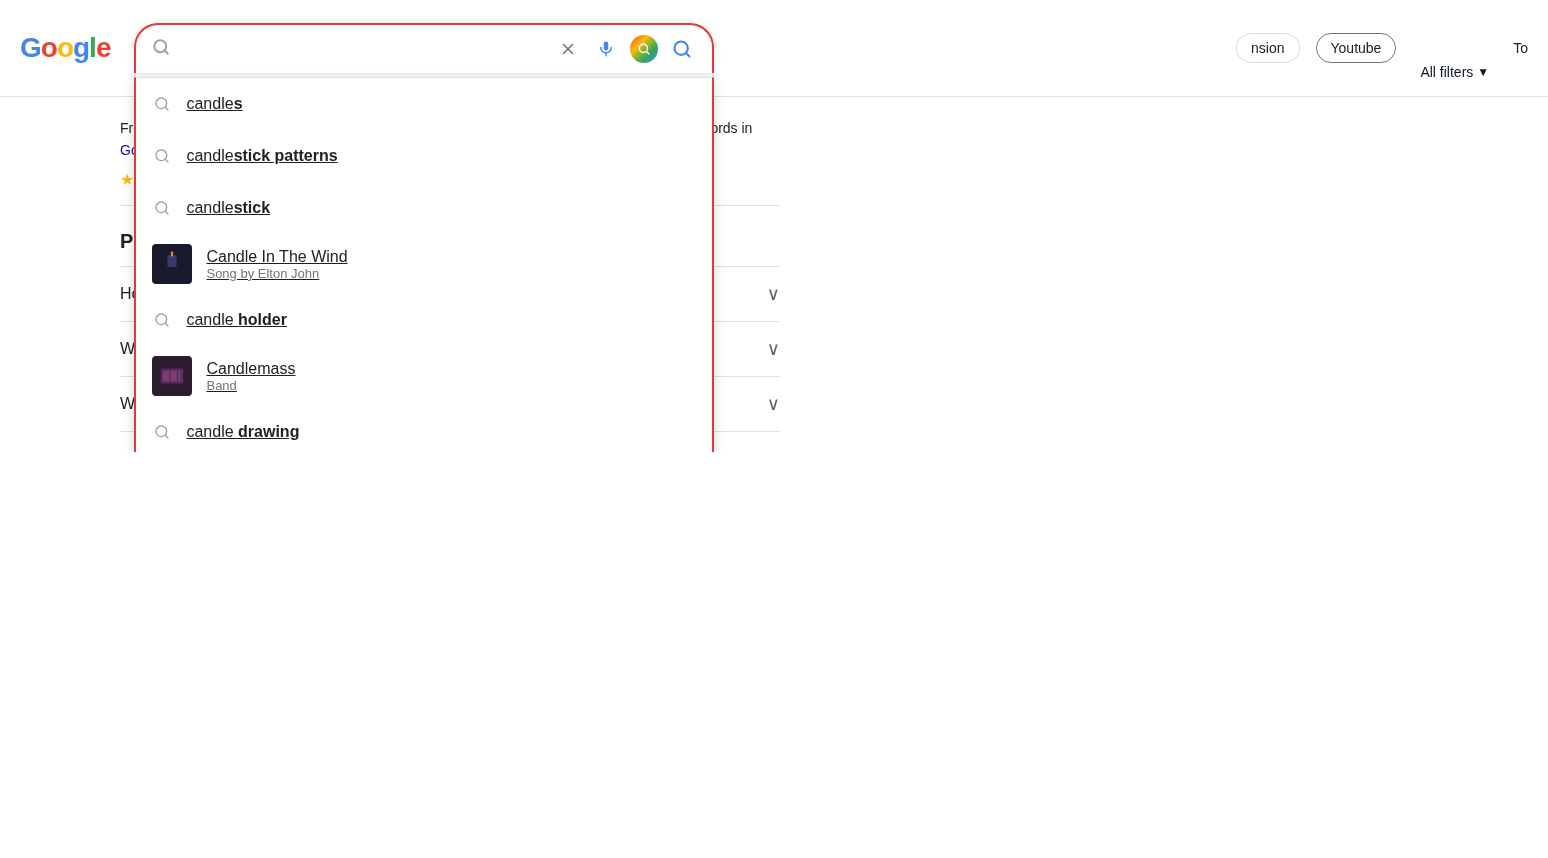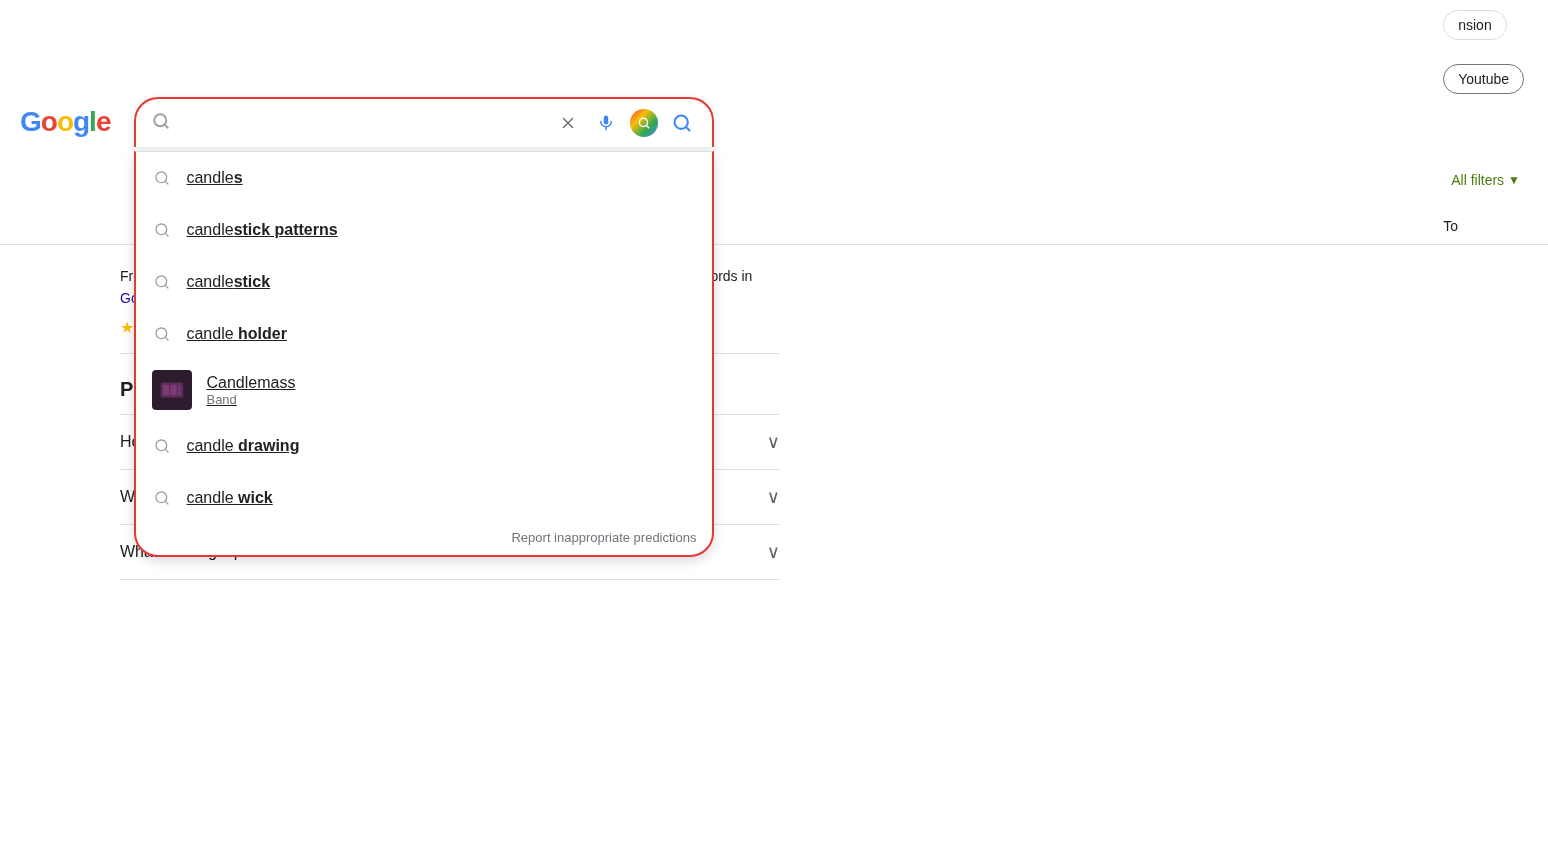--- a/index.html
+++ b/index.html
@@ -176,21 +176,21 @@
       color: #202124;
       cursor: pointer;
       background: #fff;
       white-space: nowrap;
     }
 
     .filter-all {
       display: flex;
       align-items: center;
       gap: 4px;
-      color: #4d7c0f;
+      color: #0f172a;
       font-size: 14px;
       cursor: pointer;
       padding: 6px 8px;
       margin-left: auto;
       margin-top: 48px;
     }
 
     
     .main-content {
       padding: 20px 20px 20px 120px;
@@ -359,20 +359,34 @@
       <div class="autocomplete-item">
         <span class="item-icon">
           <svg width="16" height="16" viewBox="0 0 24 24" fill="none" stroke="#9aa0a6" stroke-width="2" stroke-linecap="round">
               <circle cx="11" cy="11" r="8"></circle>
               <line x1="21" y1="21" x2="16.65" y2="16.65"></line>
             </svg>
         </span>
         <span class="item-main-text">candle<span class="bold">stick</span></span>
       </div>
 
+      <div class="autocomplete-item">
+        <div class="item-thumbnail thumb-candle-wind">
+          <svg width="30" height="30" viewBox="0 0 40 40">
+            <rect width="40" height="40" fill="#1a1a2e"></rect>
+            <rect x="14" y="8" width="12" height="16" rx="2" fill="#3a3a6a"></rect>
+            <rect x="19" y="5" width="2" height="5" rx="1" fill="#ffd700"></rect>
+            <circle cx="20" cy="5" r="2" fill="#ff8c00" opacity="0.8"></circle>
+          </svg>
+        </div>
+        <div class="item-text-block">
+          <span class="item-main-text">Candle In The Wind</span>
+          <span class="item-sub-text">Song by Elton John</span>
+        </div>
+      </div>
 
 
       <div class="autocomplete-item">
         <span class="item-icon">
           <svg width="16" height="16" viewBox="0 0 24 24" fill="none" stroke="#9aa0a6" stroke-width="2" stroke-linecap="round">
               <circle cx="11" cy="11" r="8"></circle>
               <line x1="21" y1="21" x2="16.65" y2="16.65"></line>
             </svg>
         </span>
         <span class="item-main-text">candle <span class="bold">holder</span></span>
@@ -412,21 +426,21 @@
               <line x1="21" y1="21" x2="16.65" y2="16.65"></line>
             </svg>
         </span>
         <span class="item-main-text">candle <span class="bold">wick</span></span>
       </div>
 
       <div class="report-text">Report inappropriate predictions</div>
     </div>
   </div>
 
-  <div style="display:flex; align-items:flex-start; gap:24px; margin-left:auto;flex-direction:column;">
+  <div style="display:flex; align-items:center; gap:16px; margin-left:auto;">
     <div class="filter-chip" style="border:1px solid #dadce0; border-radius:20px; padding:6px 14px; font-size:14px; background:#fff;">nsion</div>
     <div class="filter-chip" style="border:1px solid #737373; border-radius:20px; padding:6px 14px; font-size:14px; background:#fff;">Youtube</div>
     <div class="filter-all">
       <span>All filters</span>
       <span style="font-size:12px;">▼</span>
     </div>
     <span style="font-size:14px; color:#202124;">To</span>
   </div>
 </div>
 

